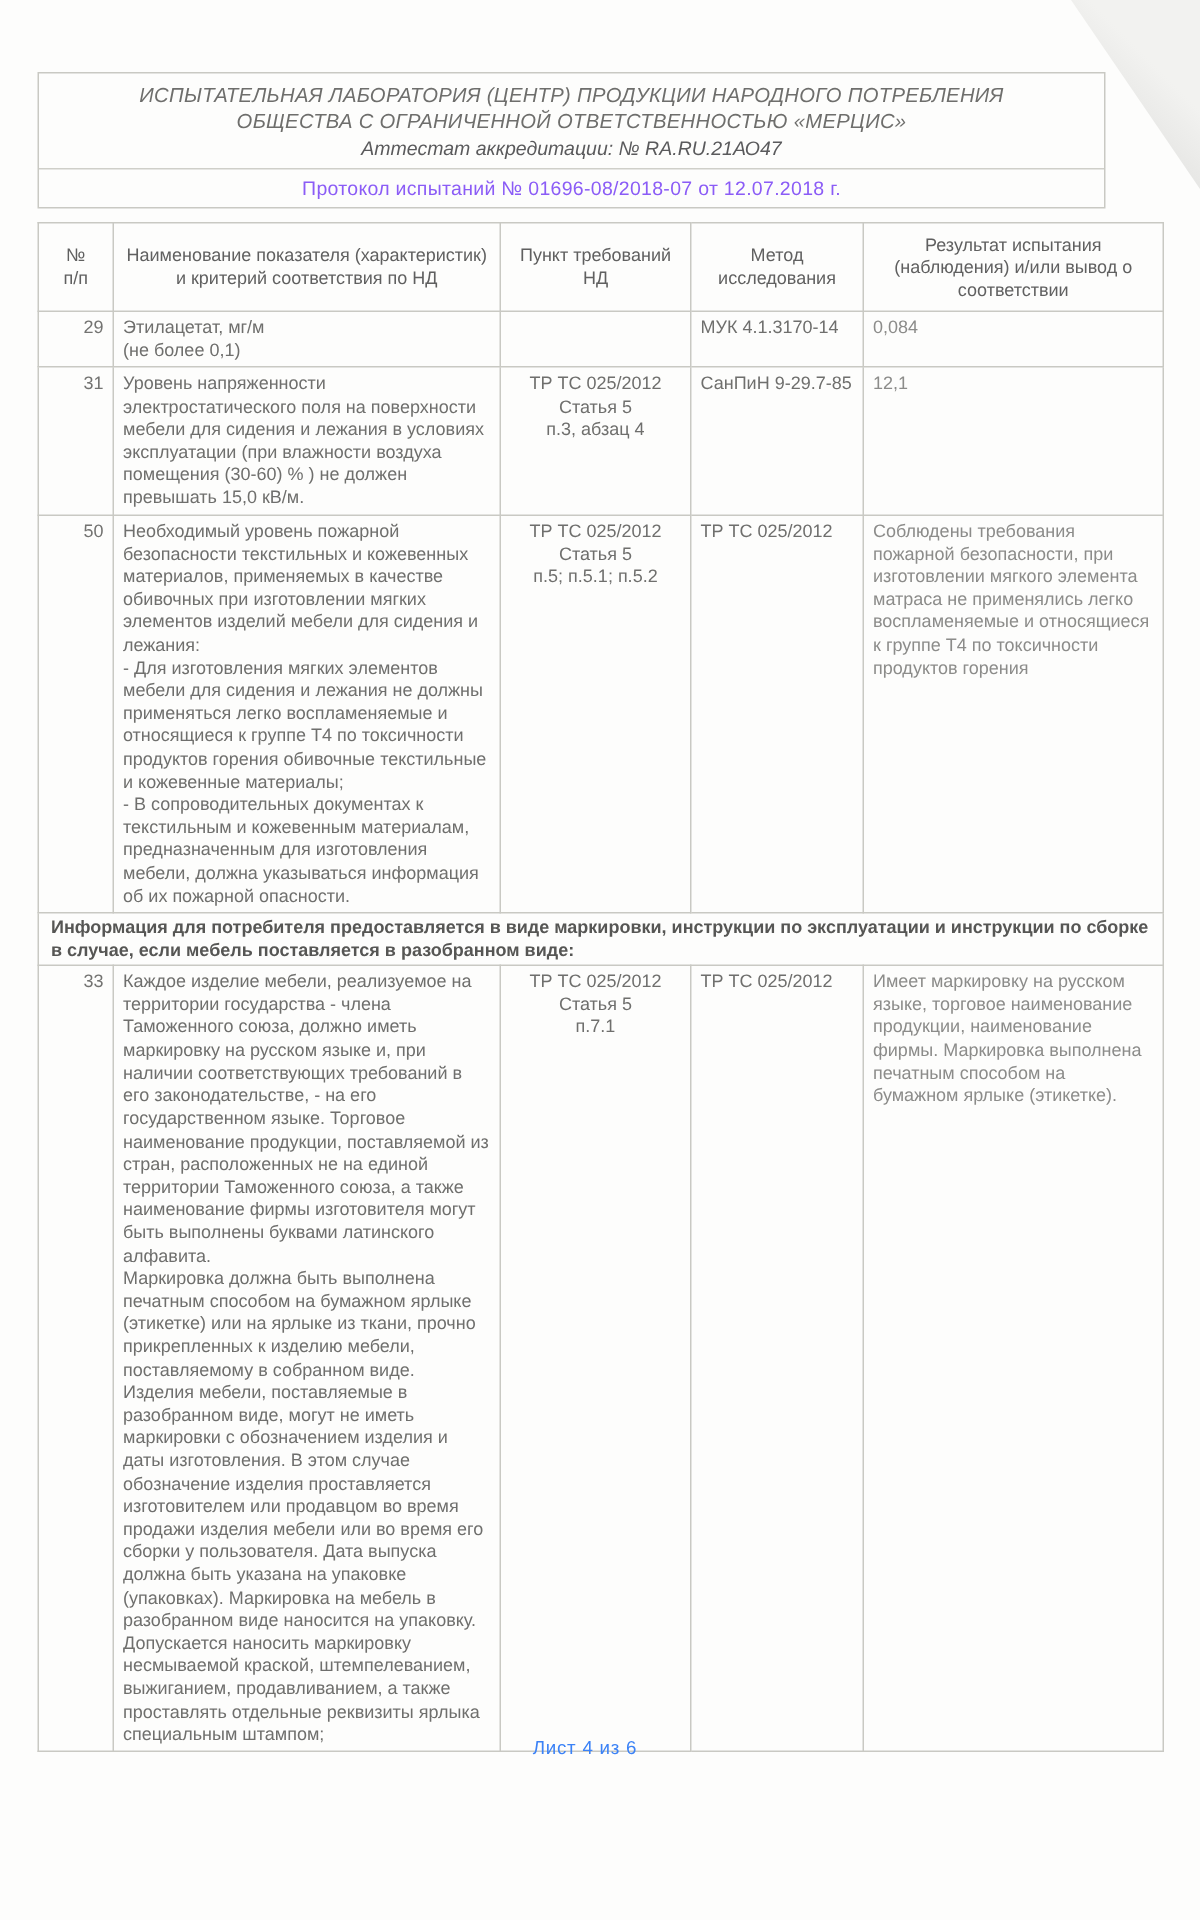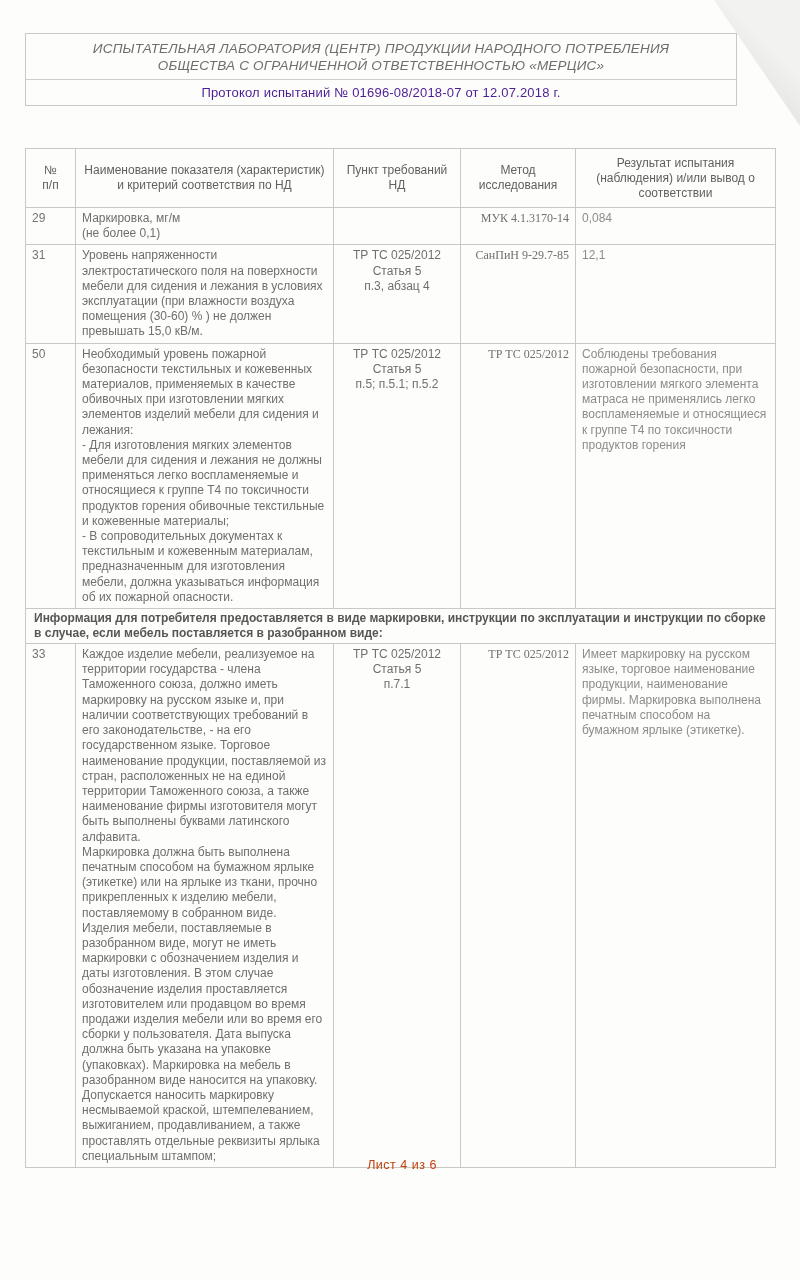--- a/index.html
+++ b/index.html
@@ -11,83 +11,84 @@
     -webkit-font-smoothing:antialiased;
   }
   
   .fold{
     position:absolute;top:0;right:0;width:86px;height:126px;
     clip-path:polygon(0 0,100% 0,100% 100%);
     background:linear-gradient(225deg,#f2f2f0 35%,#e6e6e4 62%,#c9c9c7 88%,#9a9a98 97%,#8b8b89 100%);
   }
   
   .head-box{
-    position:absolute;left:25px;top:33px;width:710px;
+    position:absolute;left:25px;top:48px;width:710px;
     border:1px solid #c9c9c3;
   }
   .head-top{
     padding:6px 10px 5px;text-align:center;
     border-bottom:1px solid #cfcfc9;
   }
   .head-top .l1,.head-top .l2{
     font-style:italic;font-size:13.5px;line-height:17px;color:#55555
     7;letter-spacing:.2px;
   }
   .head-top .l3{
     font-style:italic;font-size:13px;line-height:17px;color:#5a5a5c;margin-top:1px;
   }
   .head-proto{
-    padding:5px 10px;text-align:center;font-size:13px;color:#4c1d95;letter-spacing:.2px;
+    padding:5px 10px;text-align:center;font-size:13px;color:#8b5cf6;letter-spacing:.2px;
   }
   
   table.protocol{
     position:absolute;left:25px;top:148px;width:750px;
     border-collapse:collapse;table-layout:fixed;
     font-size:12px;line-height:15.2px;color:#6f6f6d;
   }
   table.protocol th,table.protocol td{
     border:1px solid #c9c9c3;
     vertical-align:top;
     padding:3px 6px;
     white-space:pre-line;
     overflow:hidden;
   }
   table.protocol thead th{
     height:52px;vertical-align:middle;text-align:center;
     font-weight:normal;font-size:12px;color:#606060;line-height:15px;
   }
-  td.c-num{text-align:left;vertical-align:middle;color:#737371;}
+  td.c-num{text-align:right;vertical-align:middle;color:#737371;}
   td.c-name{padding-left:13px;padding-right:8px;text-align:left;}
   td.c-req{text-align:center;}
-  td.c-met{text-align:right;font-family:Liberation Serif, serif;}
+  td.c-met{text-align:left;}
   td.c-res{vertical-align:middle;color:#8c8c8a;}
   tr.row-29{height:34px;}
   tr.row-30{height:38px;}
   tr.row-31{height:67px;}
   tr.row-32{height:210px;}
   tr.row-info{height:30px;margin-top:45px;}
   tr.row-33{height:370px;}
   tr.row-info td{
     font-weight:bold;color:#565654;vertical-align:middle;
     padding:2px 8px;line-height:15px;
   }
   .footer{
-    position:absolute;left:12px;top:1158px;width:780px;text-align:center;
-    font-size:12.5px;color:#c2410c;letter-spacing:.5px;
+    position:absolute;left:0;top:1158px;width:780px;text-align:center;
+    font-size:12.5px;color:#3b82f6;letter-spacing:.5px;
   }
 </style>
 </head>
 <body>
 
 <div class="fold"></div>
 
 <div class="head-box">
   <div class="head-top">
     <div class="l1">ИСПЫТАТЕЛЬНАЯ ЛАБОРАТОРИЯ (ЦЕНТР) ПРОДУКЦИИ НАРОДНОГО ПОТРЕБЛЕНИЯ</div>
     <div class="l2">ОБЩЕСТВА С ОГРАНИЧЕННОЙ ОТВЕТСТВЕННОСТЬЮ «МЕРЦИС»</div>
+    <div class="l3">Аттестат аккредитации: № RA.RU.21АО47</div>
   </div>
   <div class="head-proto">Протокол испытаний № 01696-08/2018-07 от 12.07.2018 г.</div>
 </div>
 
 <table class="protocol">
   <colgroup>
     <col style="width:50px">
       <col style="width:258px">
       <col style="width:127px">
       <col style="width:115px">
@@ -104,21 +105,21 @@
       <th>Метод
 исследования</th>
       <th>Результат испытания
 (наблюдения) и/или вывод о
 соответствии</th>
     </tr>
   </thead>
   <tbody>
     <tr class="row-29">
       <td class="c-num">29</td>
-      <td class="c-name">Маркировка, мг/м
+      <td class="c-name">Этилацетат, мг/м
 (не более 0,1)</td>
       <td class="c-req"></td>
       <td class="c-met">МУК 4.1.3170-14</td>
       <td class="c-res">0,084</td>
     </tr>
     <tr class="row-31">
       <td class="c-num">31</td>
       <td class="c-name">Уровень напряженности электростатического поля на поверхности мебели для сидения и лежания в условиях эксплуатации (при влажности воздуха помещения (30-60) % ) не должен превышать 15,0 кВ/м.</td>
       <td class="c-req">ТР ТС 025/2012
 Статья 5

